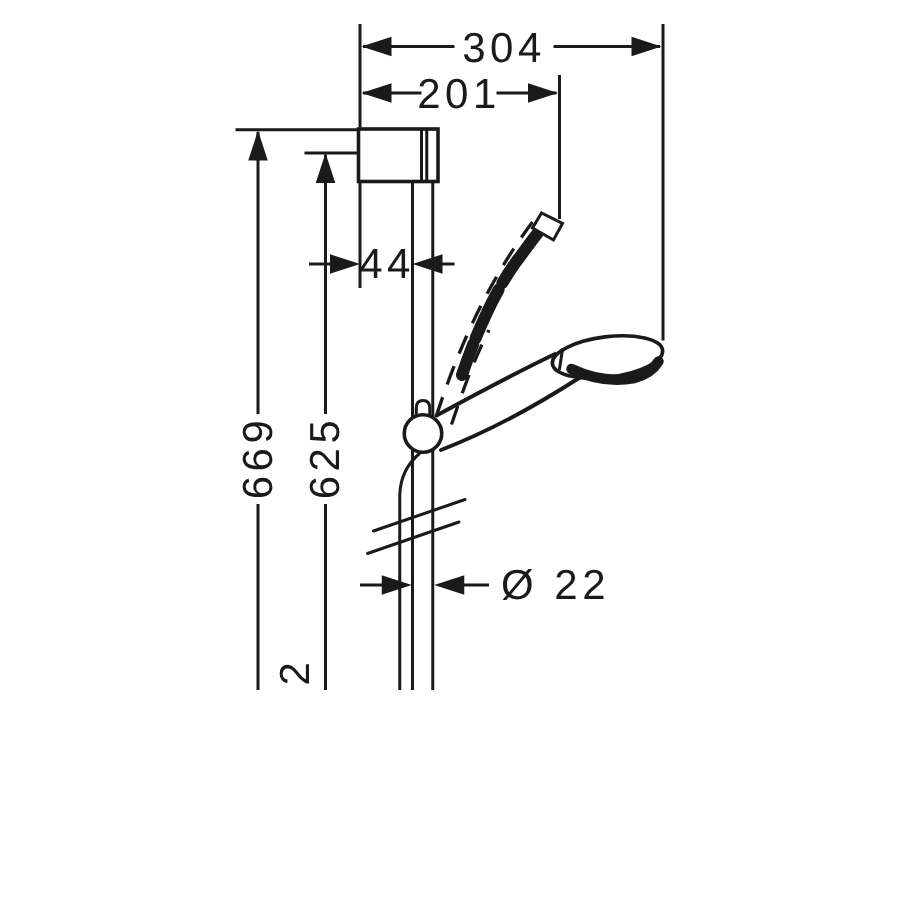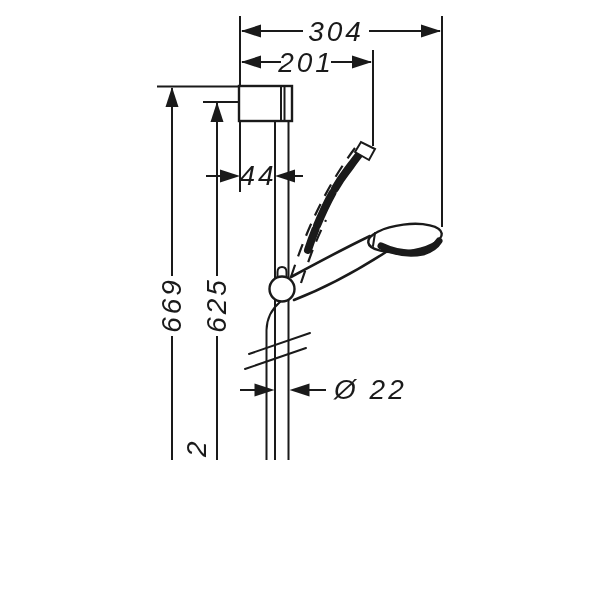--- a/index.html
+++ b/index.html
@@ -1,16 +1,16 @@
 <!DOCTYPE html>
 <html><head>
 <meta charset="utf-8">
 <style>
   html,body{margin:0;padding:0;background:#ffffff;}
-  .stage{width:600px;height:460px;background:#d946ef;position:relative;overflow:hidden;font-style:italic;}
+  .stage{width:600px;height:460px;background:#d946ef;position:relative;overflow:hidden;}
   svg{display:block;}
   .ln{stroke:#1a1a1a;stroke-width:2;fill:none;stroke-linecap:round;}
   .ln-sq{stroke:#1a1a1a;stroke-width:2;fill:none;stroke-linecap:butt;}
   .thick{stroke-width:2.6;}
   .whitefill{fill:#ffffff;stroke:#1a1a1a;stroke-width:2.4;}
   .arrow{fill:#1a1a1a;stroke:none;}
   .dim-text{font-family:"Liberation Sans","DejaVu Sans",sans-serif;font-size:28px;letter-spacing:3px;fill:#1a1a1a;}
   .dashed{stroke:#1a1a1a;stroke-width:2.2;fill:none;stroke-dasharray:13 9;stroke-linecap:butt;}
   .band{stroke:#1a1a1a;stroke-width:8;fill:none;stroke-dasharray:22 4 36 5 42 3;stroke-linecap:round;}
   .crescent{stroke:#1a1a1a;stroke-width:7;fill:none;stroke-linecap:round;}

